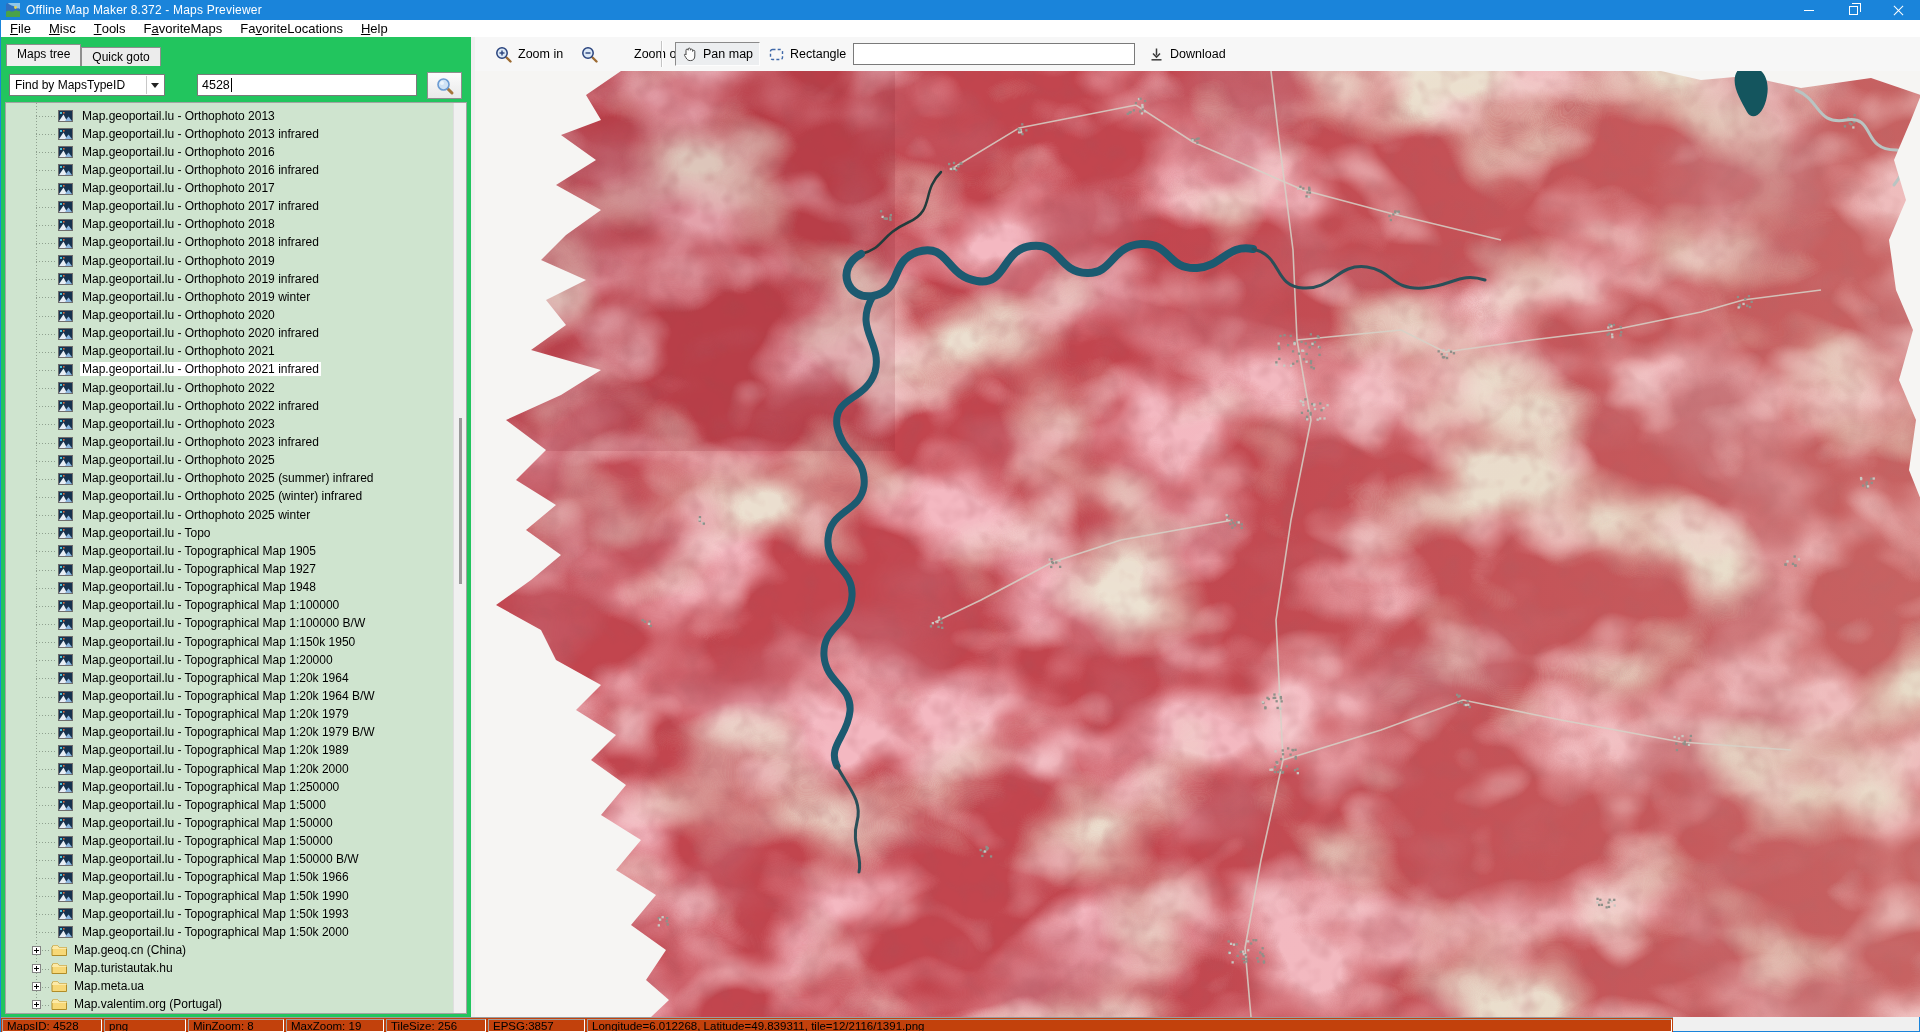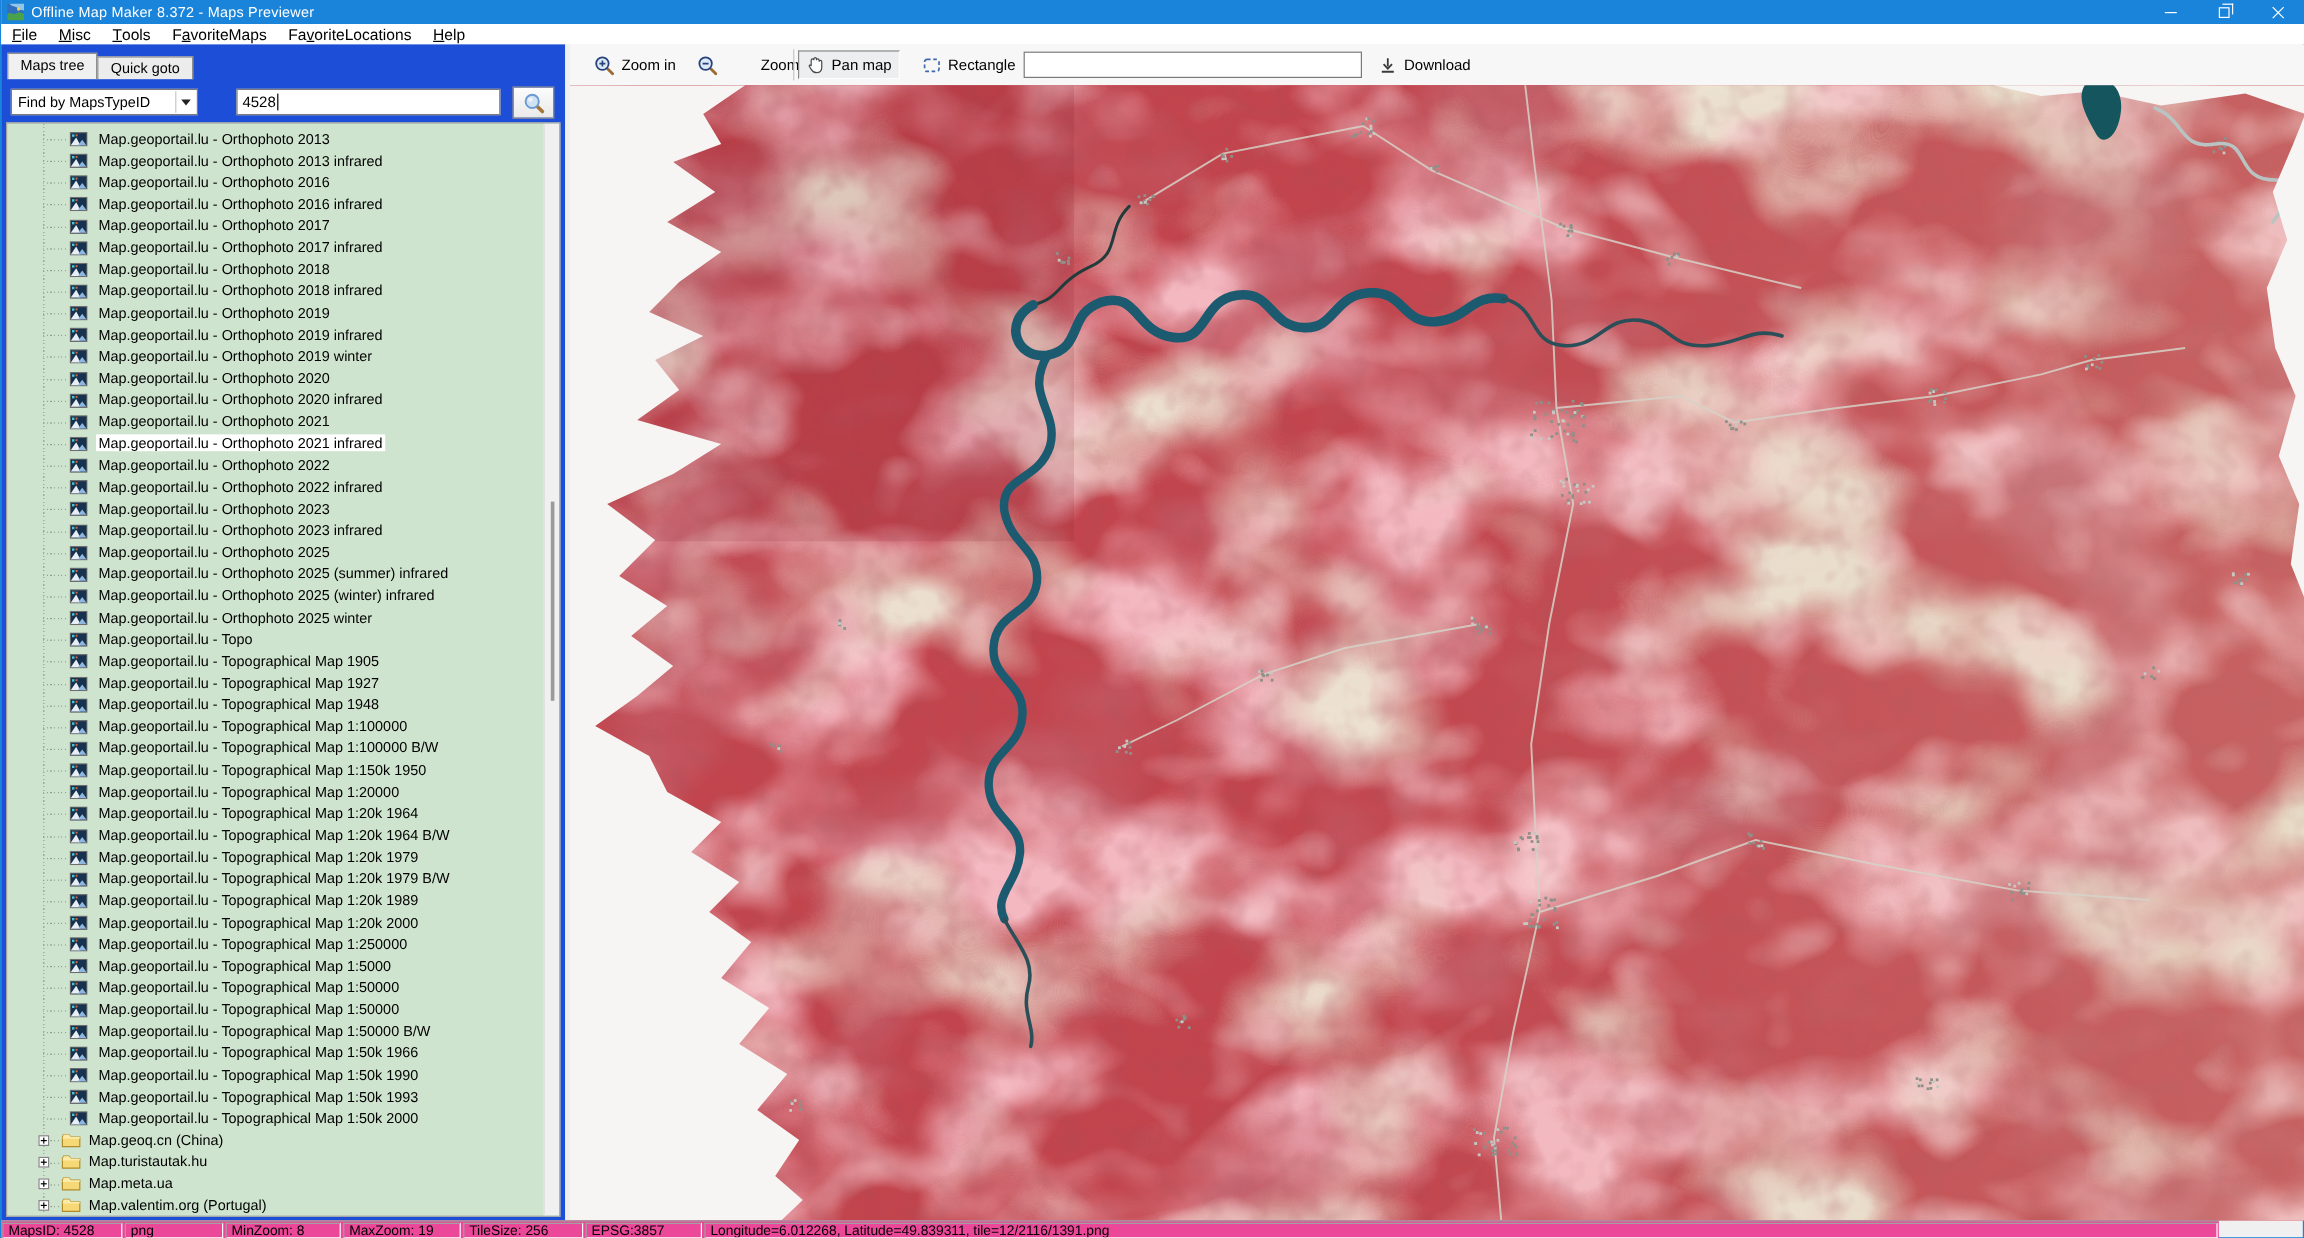--- a/index.html
+++ b/index.html
@@ -25,21 +25,21 @@
   .glyph-close:before { transform:rotate(45deg); }
   .glyph-close:after { transform:rotate(-45deg); }
 
   
   .menubar { position:absolute; left:0; top:20px; width:1920px; height:17px; background:#fff;
     display:flex; align-items:center; font-size:13px; color:#000; }
   .menu-item { padding:0 9px; height:17px; display:flex; align-items:center; cursor:default; }
   .menu-item u { text-decoration:underline; }
 
   
-  .left-panel { position:absolute; left:0; top:37px; width:470px; height:980px; background:#1d4ed8;padding-left:36px; }
+  .left-panel { position:absolute; left:0; top:37px; width:470px; height:980px; background:#22c55e;padding-left:36px; }
   .tabs { position:absolute; left:5px; top:7px; height:22px; display:flex; align-items:flex-end; }
   .tab { font-size:12px; padding:2px 10px 3px 10px; border:1px solid #8e8e8e; border-bottom:none;
     background:#ececec; height:19px; }
   .tab.active { background:#f0f0f0; height:22px; z-index:2; position:relative; }
   .search-row { position:absolute; left:0; top:33px; width:470px; height:30px; }
   .combo { position:absolute; left:8px; top:4px; width:156px; height:22px; background:#fff;
     border:1px solid #7a7a7a; font-size:12px; display:flex; align-items:center; padding-left:5px; }
   .combo-arrow { position:absolute; right:1px; top:1px; bottom:1px; width:17px; background:#fff;
     border-left:1px solid #c8c8c8; display:flex; align-items:center; justify-content:center; }
   .combo-arrow:before { content:""; width:0; height:0; border:4px solid transparent; border-top:5px solid #222; margin-top:4px; }
@@ -81,21 +81,21 @@
   .tb-btn { position:absolute; top:5px; height:24px; display:flex; align-items:center; gap:6px;
     font-size:12.5px; color:#000; padding:0 6px; }
   .tb-btn.pressed { background:#eceef0; border:1px solid; border-color:#8a8a8a #fdfdfd #fdfdfd #8a8a8a; }
   .tb-sep { position:absolute; top:4px; width:2px; height:26px;
     border-left:1px solid #c4c4c4; border-right:1px solid #fff; }
   .tb-input { position:absolute; top:6px; height:22px; background:#fff; border:1px solid #7a7a7a;
     font-size:12px; padding-left:4px; display:flex; align-items:center; }
   .mapview { position:absolute; left:0; top:34px; width:1446px; height:946px; background:#c2454e; }
 
   
-  .statusbar { position:absolute; left:0; top:1017px; width:1848px; height:15px; background:#ec4899;
+  .statusbar { position:absolute; left:0; top:1017px; width:1672px; height:15px; background:#c2410c;
     border-top:1px solid #9b9b9b; display:flex; font-size:11.5px; color:#000; }
   .sb-cell { height:13px; margin:1px 1px 0 1px; border:1px solid; border-color:#a0a0a0 #fff #fff #a0a0a0;
     display:flex; align-items:center; padding-left:4px; overflow:hidden; white-space:nowrap; }
 </style>
 </head>
 <body>
 
 <div id="app">
 
   <div class="titlebar">
@@ -719,21 +719,21 @@
       </div>
       <div class="tb-btn" style="left:100px;gap:36px;">
         <svg width="17" height="17" viewBox="0 0 17 17">
           <line x1="11.5" y1="11.5" x2="15.5" y2="15.5" stroke="#9c6a32" stroke-width="2.4" stroke-linecap="round"></line>
           <circle cx="7" cy="7" r="5.2" fill="#dce9f7" stroke="#28427c" stroke-width="1.5"></circle>
           <line x1="4.5" y1="7" x2="9.5" y2="7" stroke="#28427c" stroke-width="1.4"></line>
         </svg>
         <span>Zoom out</span>
       </div>
       <div class="tb-sep" style="left:186px;"></div>
-      <div class="tb-btn pressed" style="left:190px;">
+      <div class="tb-btn pressed" style="left:200px;">
         <svg width="15" height="16" viewBox="0 0 15 16">
           <path d="M4 9 V4.2 a1.1 1.1 0 0 1 2.2 0 V3.2 a1.1 1.1 0 0 1 2.2 0 v1 a1.1 1.1 0 0 1 2.2 0 v1.2 a1.1 1.1 0 0 1 2.2 0 V10 c0 3-1.6 4.6-4.4 4.6 -2.2 0-3.2-.8-4.4-2.8 L2.6 9.6 c-.8-1.2.6-2.2 1.4-.6 z" fill="#fdfdfd" stroke="#4a4a4a" stroke-width="1"></path>
         </svg>
         <span>Pan map</span>
       </div>
       <div class="tb-btn" style="left:288px;">
         <svg width="15" height="13" viewBox="0 0 15 13">
           <rect x="1.5" y="1.5" width="12" height="10" rx="2" fill="none" stroke="#3f68a8" stroke-width="1.4" stroke-dasharray="3 2.2"></rect>
         </svg>
         <span>Rectangle</span>

